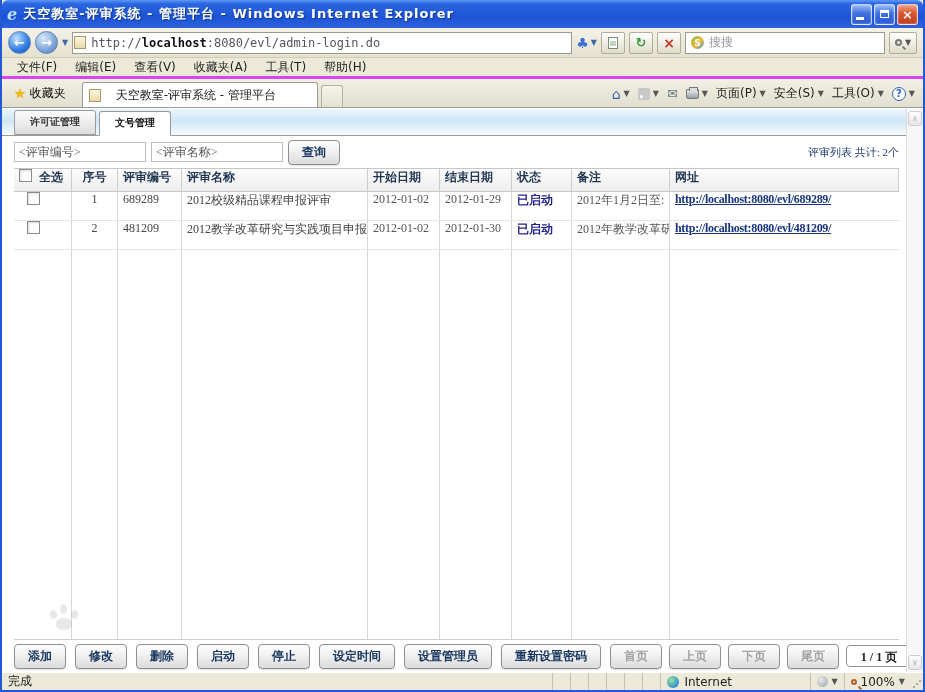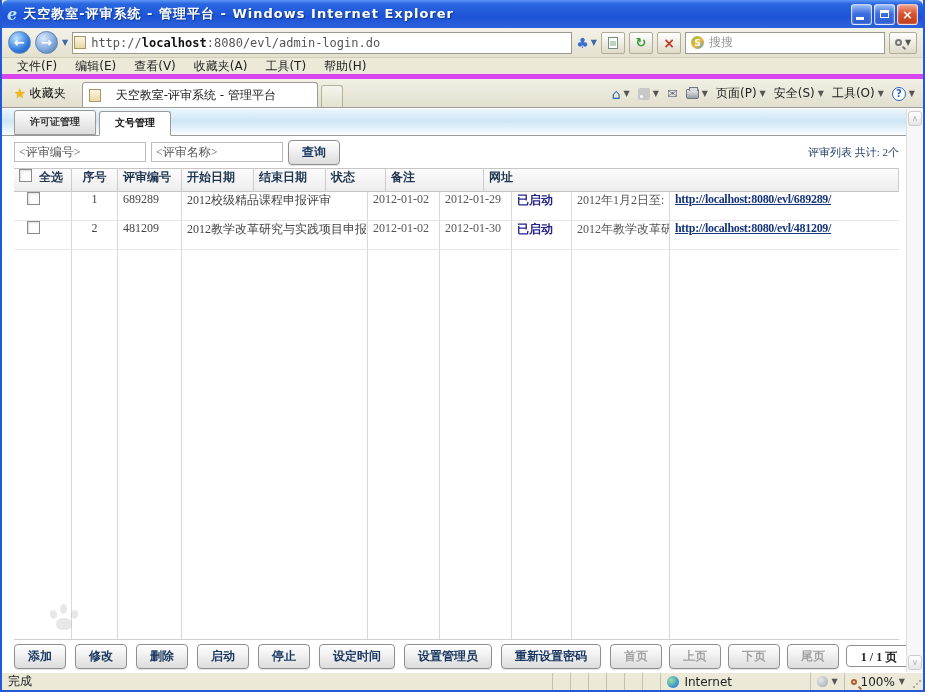--- a/index.html
+++ b/index.html
@@ -45,21 +45,21 @@
   .search-box { width:200px; height:22px; background:#fff; border:1px solid #9a9a8c; display:flex; align-items:center; padding:0 5px; gap:5px; }
   .soso-logo { width:13px; height:13px; border-radius:50%; background:linear-gradient(135deg,#7dc242 0%,#f9b233 55%,#29a8e0 100%);
     color:#fff; font-size:9px; font-weight:bold; display:flex; align-items:center; justify-content:center; flex:0 0 13px; }
   .search-text { color:#999; }
   .mag-btn { width:28px; height:22px; border:1px solid #b0ad98; border-radius:2px; background:linear-gradient(#ffffff,#dedbc8);
     display:flex; align-items:center; justify-content:center; gap:3px; }
   .lens { width:7px; height:7px; border:2px solid #777; border-radius:50%; position:relative; }
   .lens::after { content:""; position:absolute; width:4px; height:2px; background:#777; transform:rotate(45deg); left:5px; top:6px; }
 
   
-  .menubar { height:21px; flex:0 0 21px; background:#ece9d8; display:flex; align-items:center; padding:0 6px; border-bottom:5px solid #d946ef; }
+  .menubar { height:21px; flex:0 0 21px; background:#ece9d8; display:flex; align-items:center; padding:0 6px; border-bottom:3px solid #d946ef; }
   .menu-item { padding:0 9px; color:#222; }
 
   
   .favbar { height:29px; flex:0 0 29px; background:linear-gradient(#f2f0e4,#e2dfce); display:flex; align-items:flex-end; padding:0 4px; border-bottom:1px solid #9a9a9a; }
   .fav-btn { display:flex; align-items:center; gap:4px; padding:4px 8px 5px; }
   .star { color:#f5b916; font-size:13px; text-shadow:0 0 1px #c89010; }
   .tab { display:flex; align-items:center; gap:15px; width:236px; height:25px; background:#fff; border:1px solid #9a9a9a; border-bottom:none;
     border-radius:3px 3px 0 0; padding:0 6px; margin-left:8px; }
   .tab-title { white-space:nowrap; overflow:hidden; color:#222; }
   .tab-stub { width:22px; height:22px; background:linear-gradient(#f6f5ec,#e4e1d0); border:1px solid #b5b29c; border-bottom:none; border-radius:3px 3px 0 0; margin-left:3px; }
@@ -269,20 +269,21 @@
       </div>
 
       <div class="tbl">
         <div class="trow thead">
           <span class="col c-sel">
               <span class="cb"></span>
               <span>全选</span>
             </span>
           <span class="col c-seq">序号</span>
           <span class="col c-code">评审编号</span>
+          <span class="col c-name">评审名称</span>
           <span class="col c-start">开始日期</span>
           <span class="col c-end">结束日期</span>
           <span class="col c-status">状态</span>
           <span class="col c-remark">备注</span>
           <span class="col c-url">网址</span>
         </div>
 
         <div class="trow tdata">
           <span class="col c-sel">
               <span class="cb"></span>

